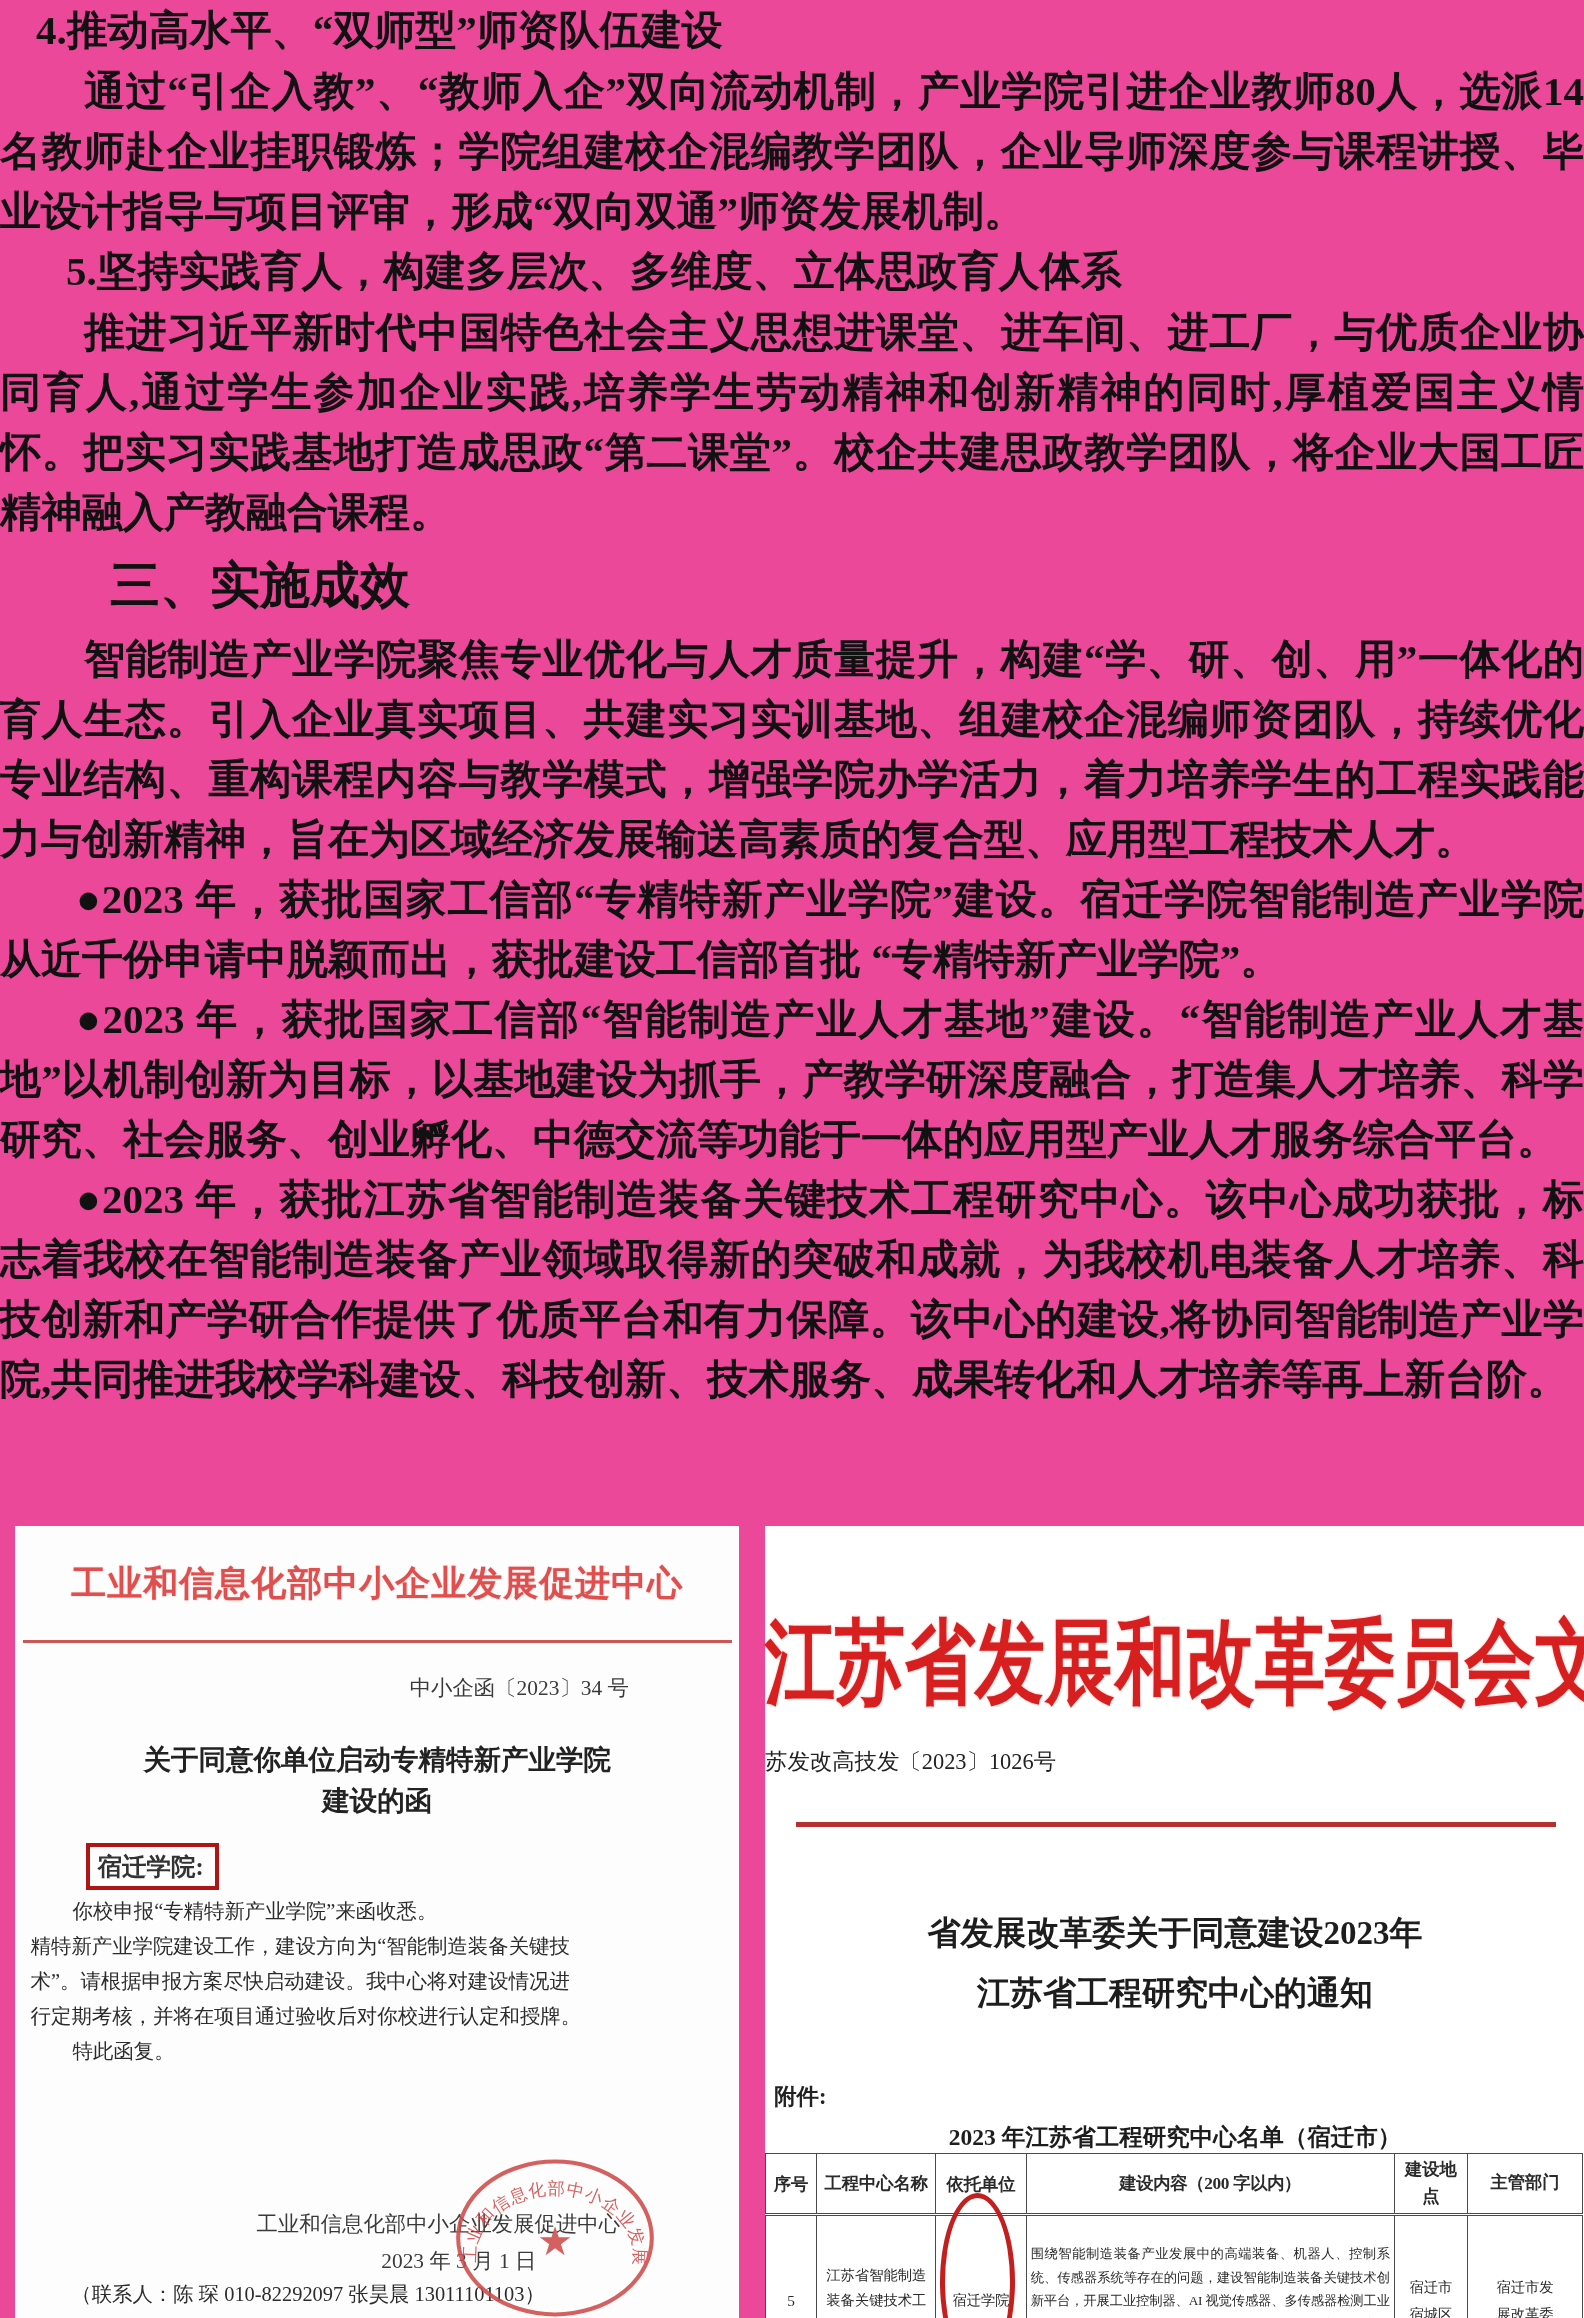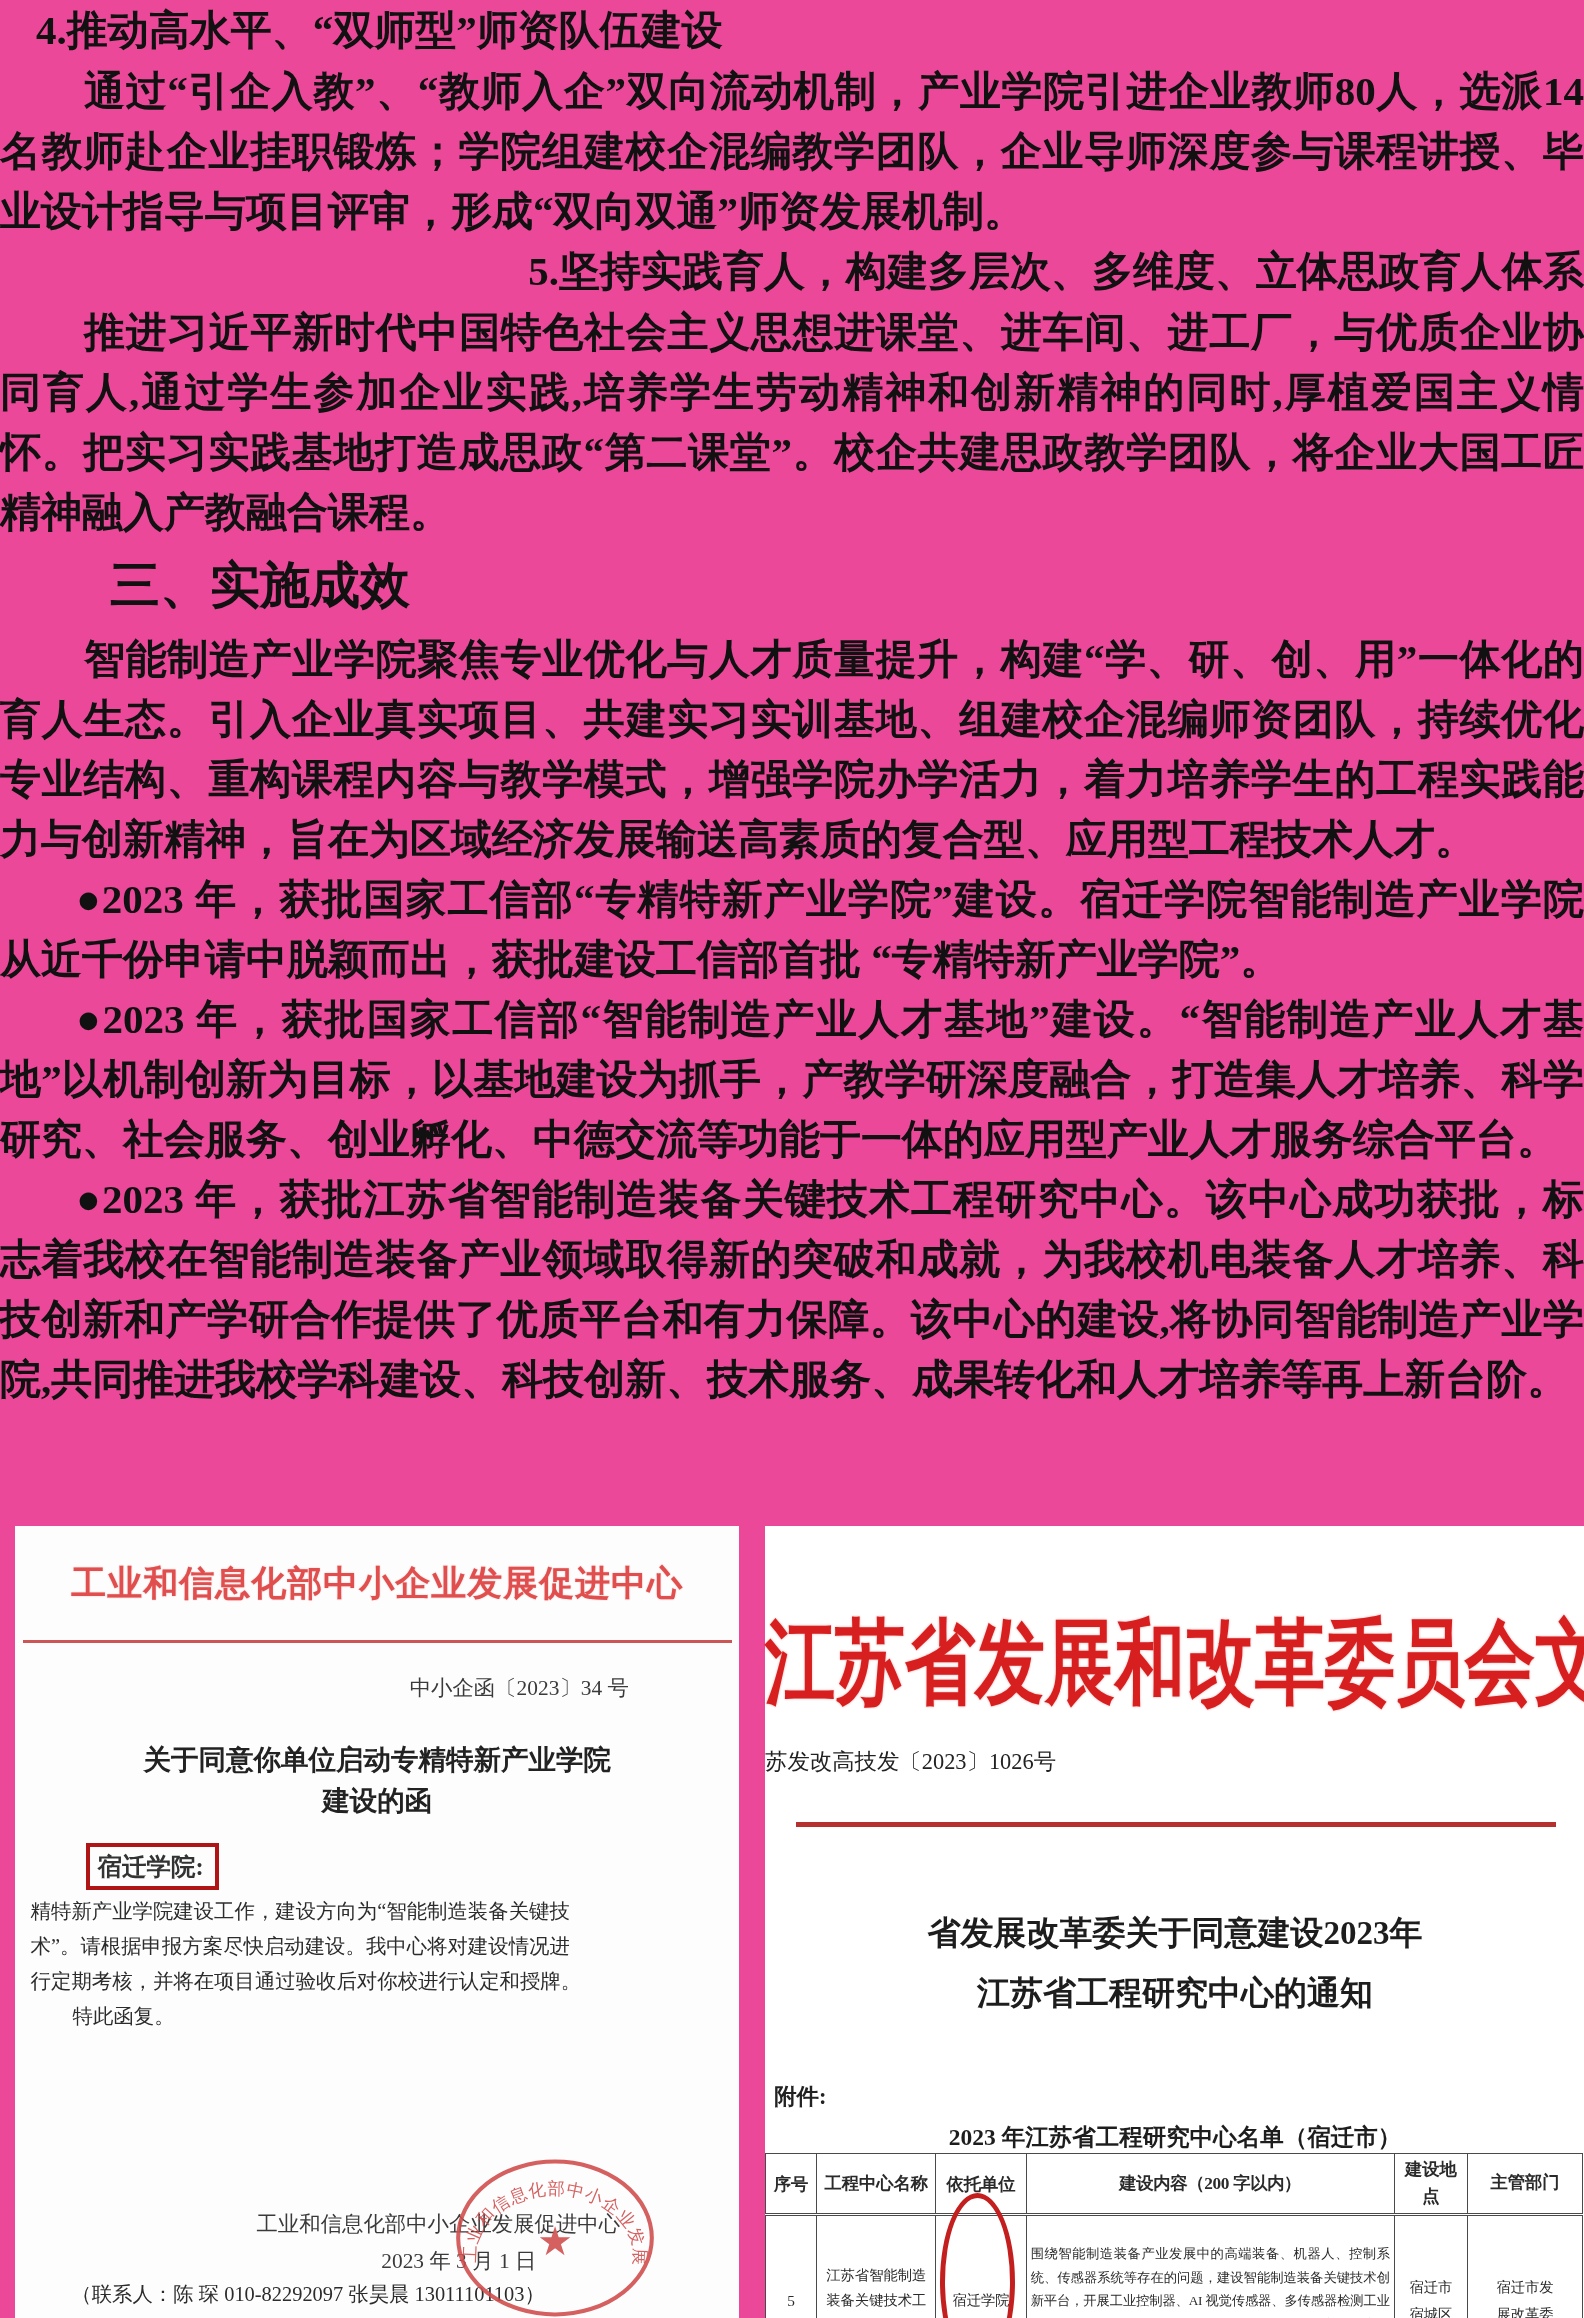--- a/index.html
+++ b/index.html
@@ -3,21 +3,21 @@
 <meta charset="utf-8">
 <style>
   html,body{margin:0;padding:0;}
   body{width:1584px;height:2319px;background:#ffffff;overflow:hidden;
        font-family:"Liberation Serif","DejaVu Serif",serif;color:#111;}
   .page{position:relative;width:1584px;height:2319px;overflow:hidden;background:#ec4899;}
 
   
   .textcol{position:absolute;left:0;top:0;width:1584px;}
   .h-sec{font-size:41px;line-height:61px;font-weight:bold;margin:0;padding-left:36px;}
-  .h-sec.h5{padding-left:26px;text-align:right;}
+  .h-sec.h5{padding-left:66px;}
   .h-big{font-size:50px;line-height:87px;font-weight:bold;margin:0;padding-left:110px;}
   .h-sub{font-size:42px;line-height:62px;font-weight:bold;margin:0;padding-left:71px;}
   .body{font-size:41px;line-height:60px;margin:0;text-align:justify;text-indent:84px;
         letter-spacing:0;font-weight:bold;}
   .body.bullet{text-indent:76px;}
 
   
   .img-left{position:absolute;left:15.3px;top:1526px;width:724px;height:792px;background:#fefdfd;}
   .img-right{position:absolute;left:765px;top:1526px;width:820px;height:792px;background:#fff;}
   .abs{position:absolute;}
@@ -82,20 +82,21 @@
   </div>
 
   <div class="img-left">
     <div class="abs miit-title">工业和信息化部中小企业发展促进中心</div>
     <div class="abs miit-rule"></div>
     <div class="abs miit-docnum">中小企函〔2023〕34 号</div>
     <div class="abs miit-h1">关于同意你单位启动专精特新产业学院</div>
     <div class="abs miit-h2">建设的函</div>
     <div class="abs miit-recipient">宿迁学院:</div>
     <div class="abs miit-body">
+      <div class="ln ind">你校申报“专精特新产业学院”来函收悉。</div>
       <div class="ln">精特新产业学院建设工作，建设方向为“智能制造装备关键技</div>
       <div class="ln">术”。请根据申报方案尽快启动建设。我中心将对建设情况进</div>
       <div class="ln">行定期考核，并将在项目通过验收后对你校进行认定和授牌。</div>
       <div class="ln ind">特此函复。</div>
     </div>
     <div class="abs miit-sign-org">工业和信息化部中小企业发展促进中心</div>
     <div class="abs miit-sign-date">2023 年 3 月 1 日</div>
     <div class="abs miit-contact">（联系人：陈 琛 010-82292097    张昊晨 13011101103）</div>
     <svg class="abs miit-stamp" viewBox="0 0 400 314">
       <ellipse cx="200" cy="157" rx="190" ry="150" fill="none" stroke="#cf4b4b" stroke-width="8"></ellipse>

